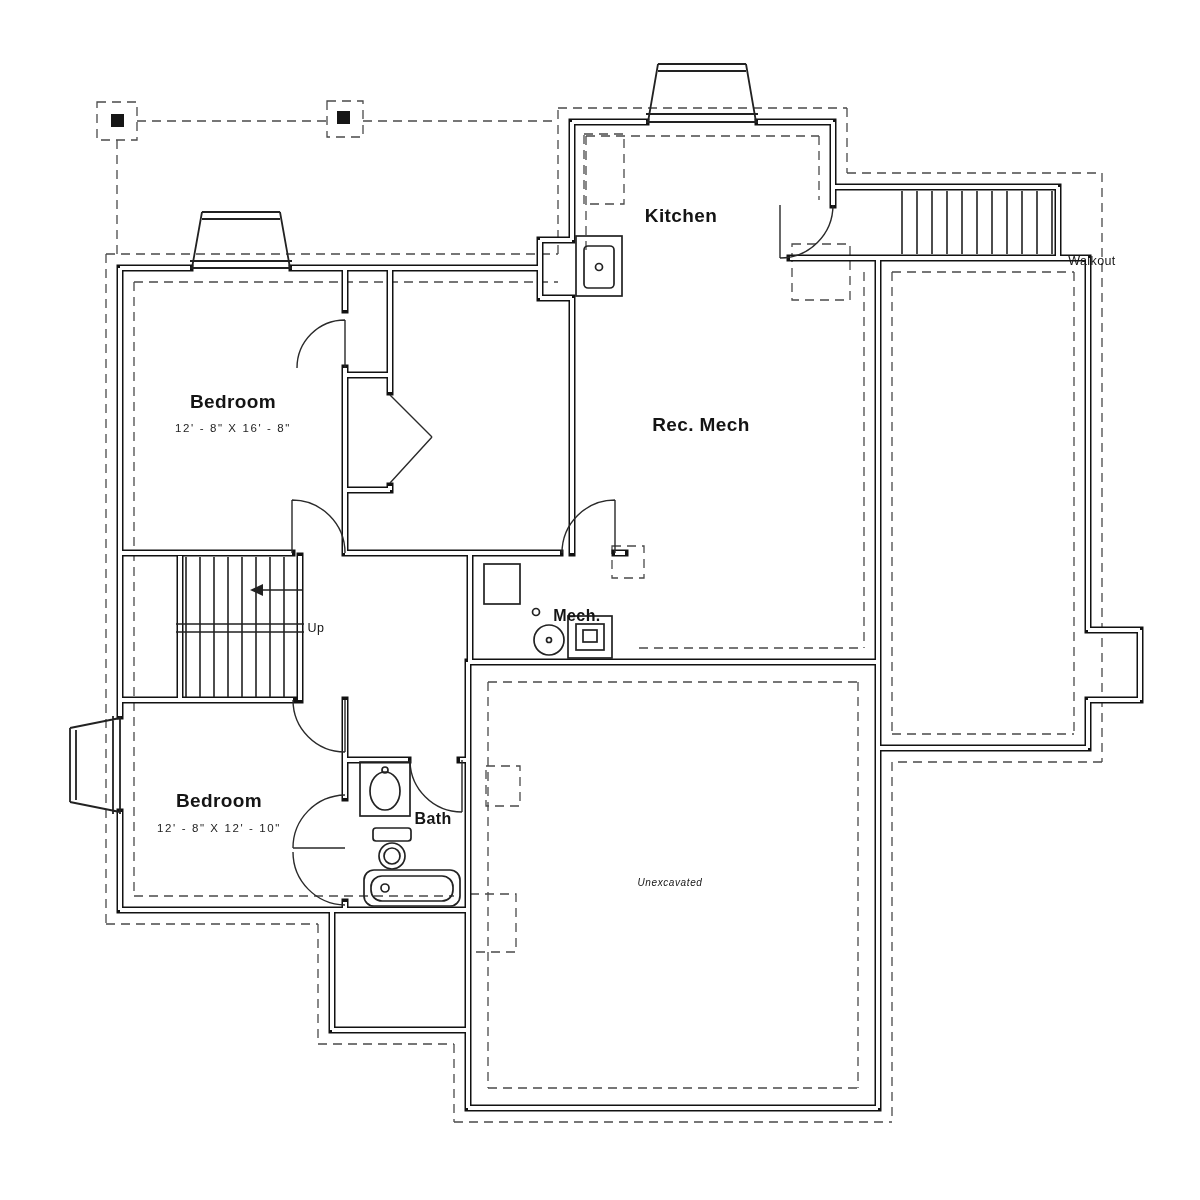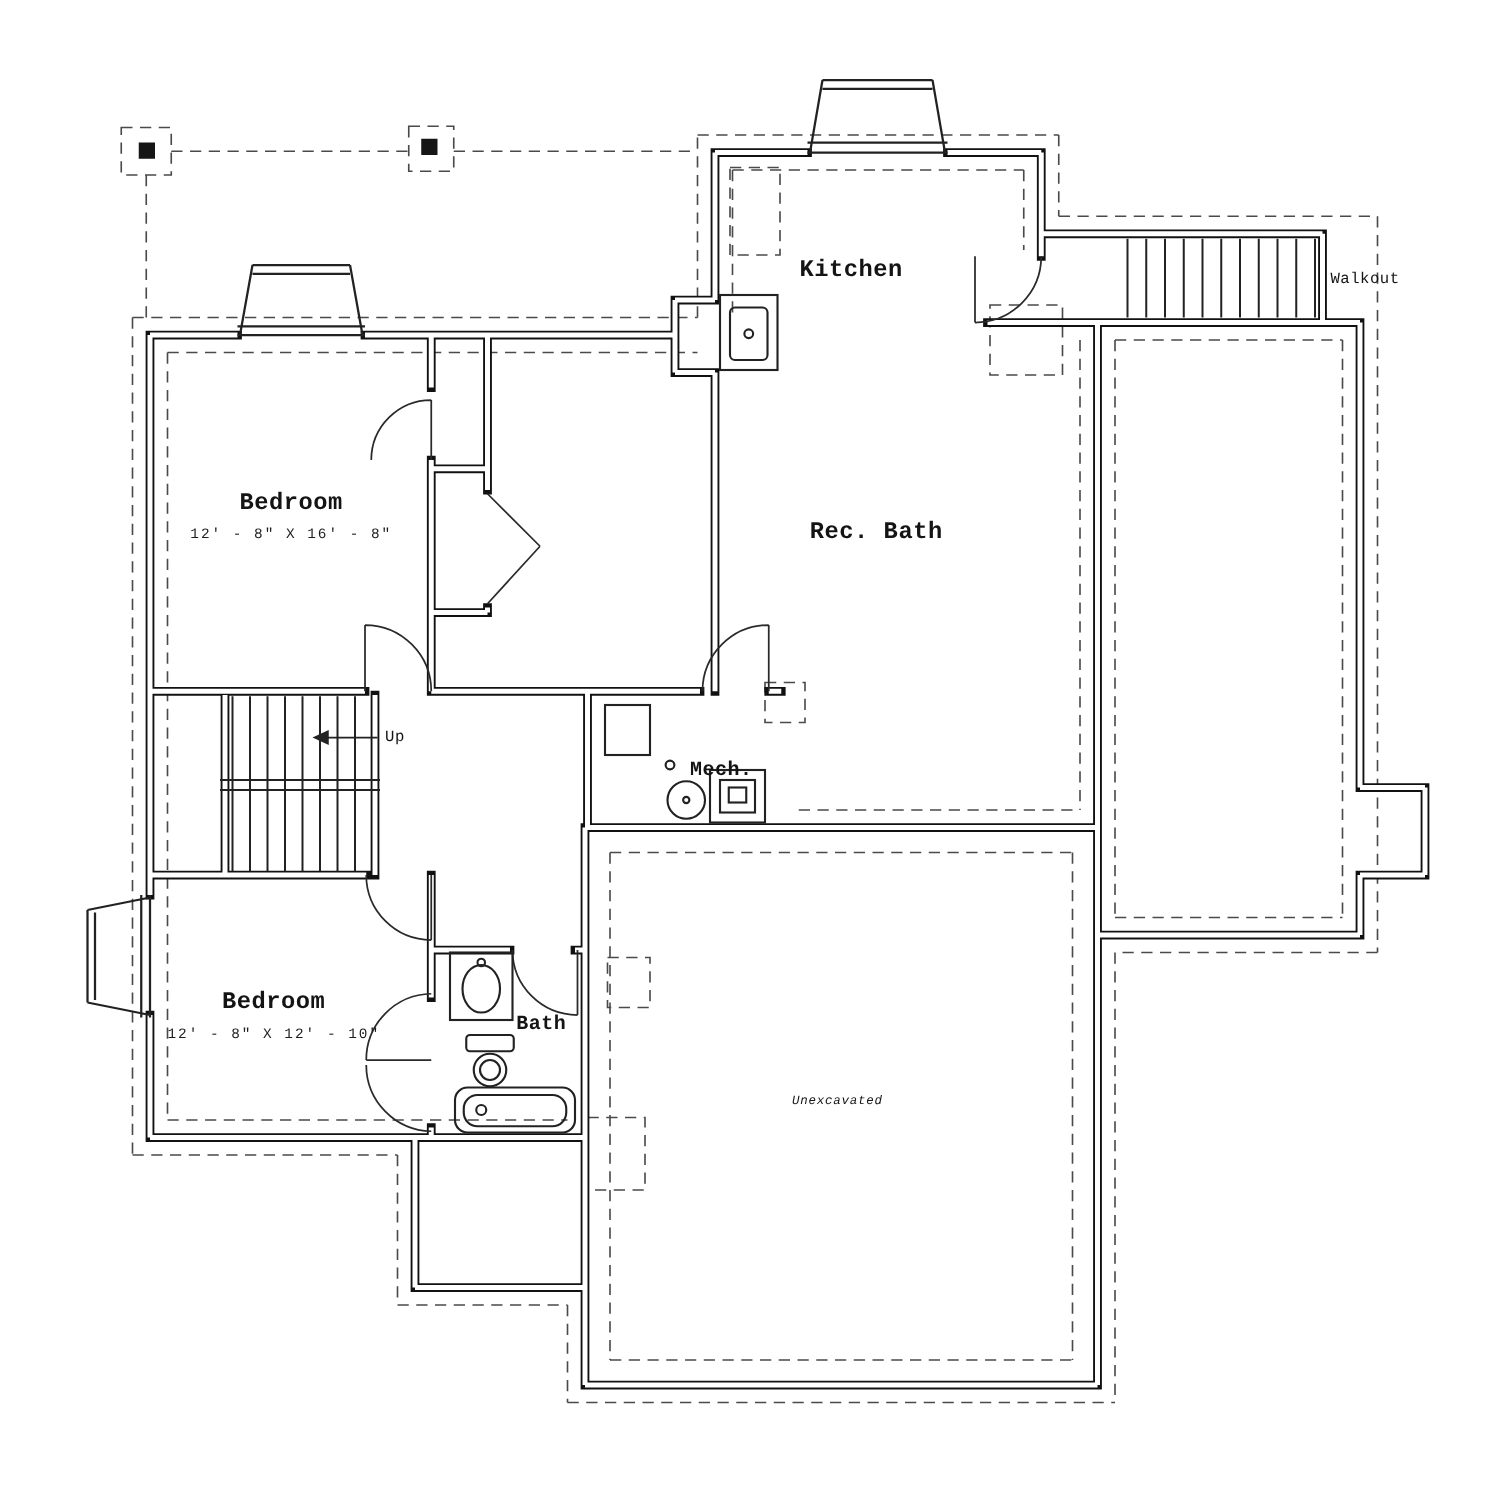--- a/index.html
+++ b/index.html
@@ -1,25 +1,25 @@
 <!DOCTYPE html>
 <html><head>
 <meta charset="utf-8">
 <style>
   html,body{margin:0;padding:0;background:#ffffff;}
   .canvas{
     position:relative;width:1200px;height:1200px;background:#ffffff;
     font-family:"Liberation Sans",sans-serif;color:#161616;overflow:hidden;
   }
   .plan-svg{position:absolute;left:0;top:0;width:1200px;height:1200px;}
-  .lbl{position:absolute;transform:translate(-50%,-50%);white-space:nowrap;color:#141414;font-family:Liberation Mono, monospace;}
+  .lbl{position:absolute;transform:translate(-50%,-50%);white-space:nowrap;color:#141414;}
   .lbl-room-lg{font-size:19px;font-weight:700;letter-spacing:.4px;}
   .lbl-room-md{font-size:16px;font-weight:700;letter-spacing:.4px;}
   .lbl-dims{font-size:11.5px;font-weight:400;letter-spacing:1.6px;color:#1e1e1e;}
-  .lbl-small{font-size:12.5px;font-weight:400;letter-spacing:.4px;}
+  .lbl-small{font-size:12.5px;font-weight:400;letter-spacing:.4px;margin-top:38px;}
   .lbl-italic{font-size:10px;font-style:italic;letter-spacing:.6px;}
 </style>
 </head>
 <body>
 
 <div class="canvas">
 
   <svg class="plan-svg" viewBox="0 0 1200 1200">
     <defs>
       <path id="walls" d="M572 122H646M758 122H833M572 122V240M572 298V553M540 240H572M540 240V298M540 298H572M120 268H190M292 268H540M833 122V205M833 187H1058M1058 187V258M790 258H1088M1088 258V630M1088 700V748M1088 630H1140M1140 630V700M1088 700H1140M878 258V662M625 662H878M878 662V1108M878 748H1088M468 1108H878M468 662V1108M332 910V1030M332 1030H468M120 910H468M120 268V716M120 812V910M120 553H292M345 553H560M615 553H625M470 553V662M470 662H625M390 268V375M345 375H390M345 375V490M345 490H390M390 375V392M390 486V490M345 490V553M180 556V700M300 556V700M120 700H293M345 700V798M345 902V910M345 760H408M460 760H468M345 268V310M345 368V375"></path>
@@ -111,21 +111,21 @@
     <g>
       <path d="M262 590H302" fill="none" stroke="#222222" stroke-width="1.4"></path>
       <polygon points="250,590 263,584 263,596" fill="#222222"></polygon>
     </g>
   </svg>
 
   <div class="lbl lbl-room-lg" style="left:681px;top:216px">Kitchen</div>
 
   <div class="lbl lbl-small" style="left:1092px;top:223px">Walkout</div>
 
-  <div class="lbl lbl-room-lg" style="left:701px;top:425px">Rec. Bath</div>
+  <div class="lbl lbl-room-lg" style="left:701px;top:425px">Rec. Mech</div>
 
   <div class="lbl lbl-room-lg" style="left:233px;top:402px">Bedroom</div>
   <div class="lbl lbl-dims" style="left:233px;top:428px">12' - 8"  X  16' - 8"</div>
 
   <div class="lbl lbl-small" style="left:316px;top:590px">Up</div>
 
   <div class="lbl lbl-room-md" style="left:577px;top:616px">Mech.</div>
 
   <div class="lbl lbl-room-lg" style="left:219px;top:801px">Bedroom</div>
   <div class="lbl lbl-dims" style="left:219px;top:828px">12' - 8"  X  12' - 10"</div>

